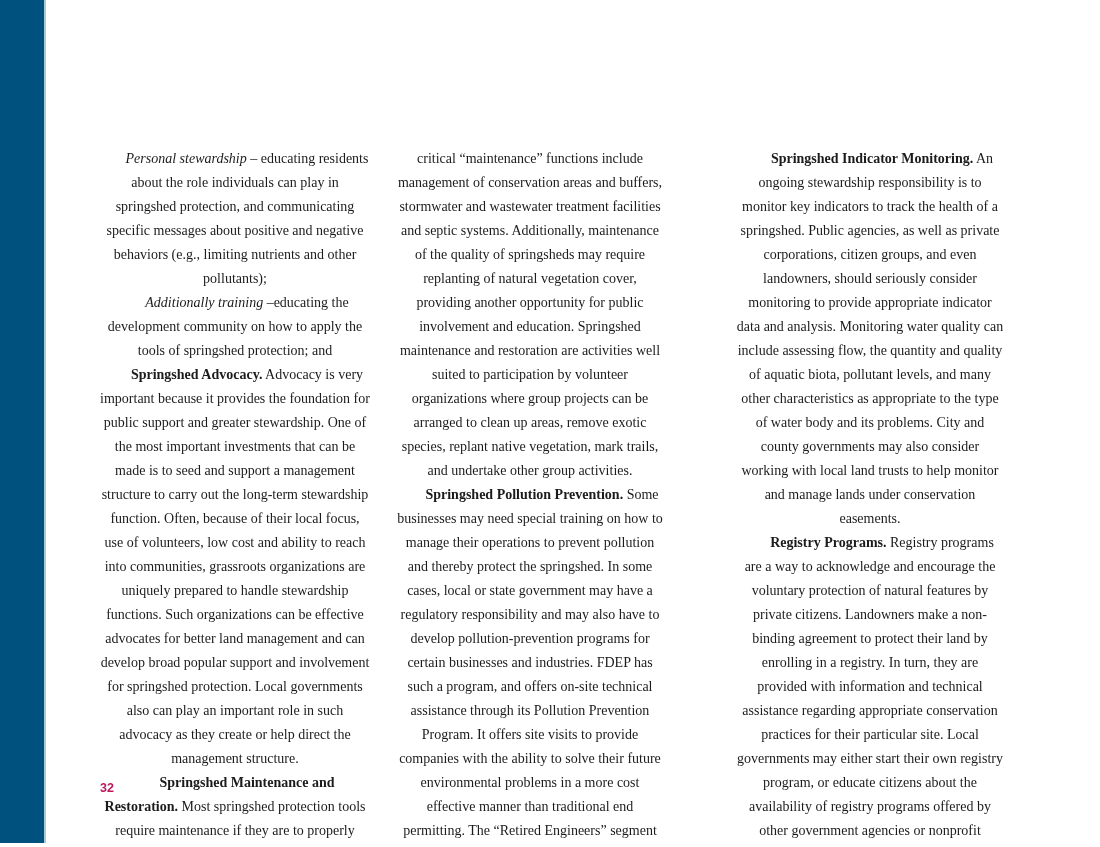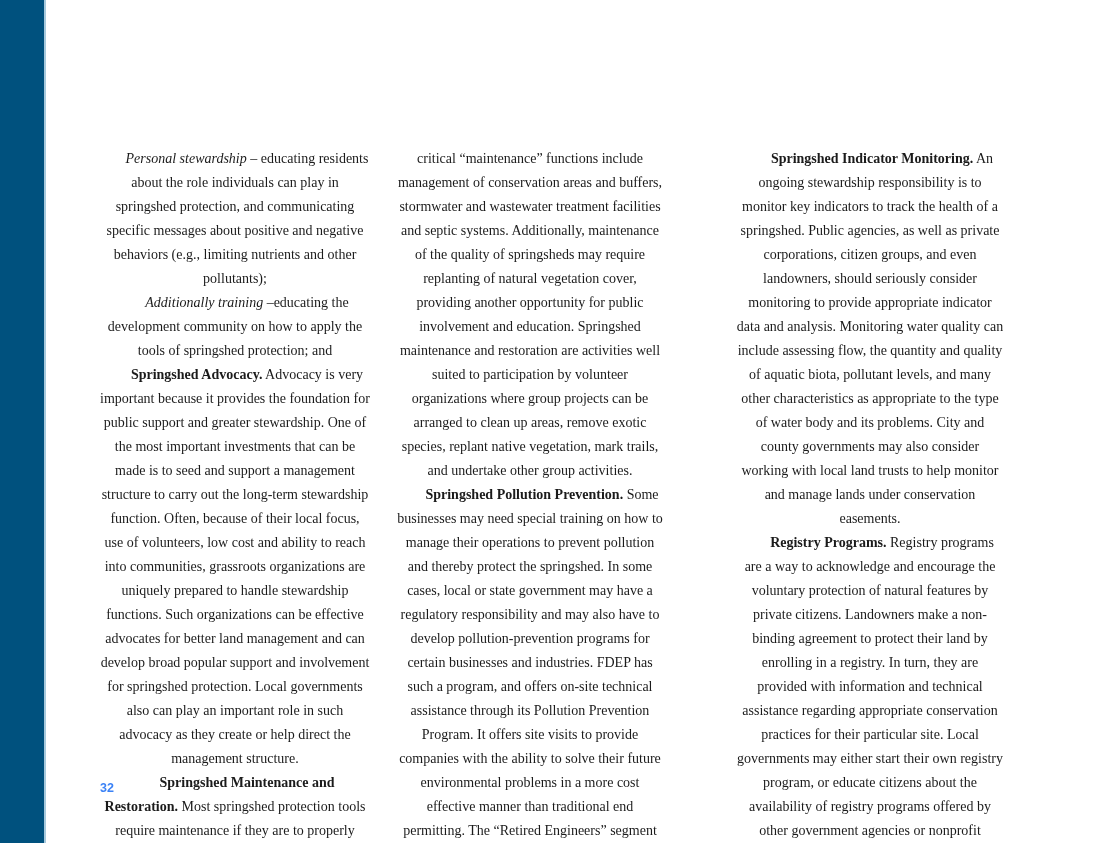--- a/index.html
+++ b/index.html
@@ -37,21 +37,21 @@
   .run-italic { font-style: italic; }
   .run-bold { font-weight: bold; }
   .run-normal { font-style: normal; font-weight: normal; }
   .page-number {
     position: absolute;
     left: 100px;
     top: 781px;
     font-family: "Liberation Sans", "DejaVu Sans", sans-serif;
     font-weight: bold;
     font-size: 12.5px;
-    color: #3b82f6;
+    color: #be185d;
   }
 </style>
 </head>
 <body>
 
 <div class="page" style="color: rgb(27, 27, 27);">
   <div class="accent-bar" style="background: rgb(0, 81, 126); border-right-color: rgb(167, 201, 220);"></div>
 
   <div class="column col-1">
       <p class="para indent"><span class="run-italic">Personal stewardship</span><span class="run-normal"> – educating residents about the role individuals can play in springshed protection, and communicating specific messages about positive and negative behaviors (e.g., limiting nutrients and other pollutants);</span></p>

